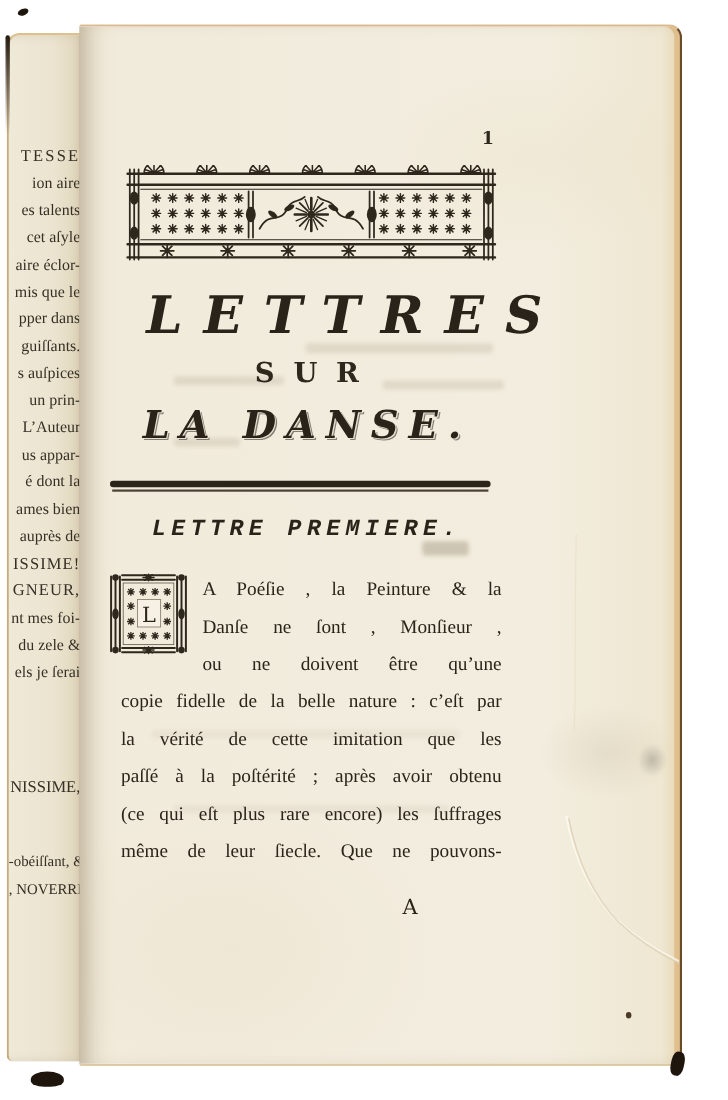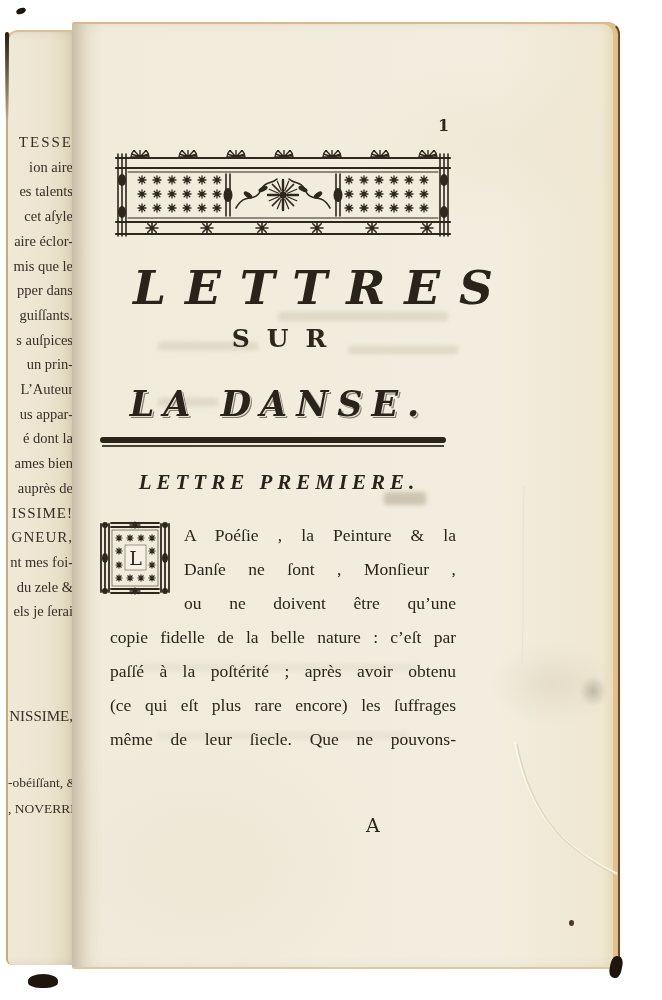--- a/index.html
+++ b/index.html
@@ -37,27 +37,27 @@
   .headpiece{position:absolute;left:14px;top:126px;}
 
   .title1{position:absolute;left:16px;top:236px;width:362px;text-align:center;
     font-family:"DejaVu Serif",serif;font-style:italic;font-size:47px;font-weight:bold;
     letter-spacing:19px;text-indent:19px;color:#2a231a;white-space:nowrap;}
   .title2{position:absolute;left:0;top:300px;width:362px;text-align:center;
     font-family:"DejaVu Serif",serif;font-size:25px;letter-spacing:17px;text-indent:17px;color:#2e271c;font-weight:bold;}
   .title3{position:absolute;left:0;top:342px;width:362px;text-align:center;
     font-family:"DejaVu Serif",serif;font-style:italic;font-weight:bold;font-size:35px;
     letter-spacing:9px;color:#2a231a;text-shadow:1px 1px 0 rgba(240,234,218,.9),2px 2px 0 rgba(42,35,26,.55);
-    white-space:nowrap;margin-top:17px;}
+    white-space:nowrap;}
 
   .rule-thick{position:absolute;left:2px;top:413px;width:346px;height:6px;background:#2b2419;border-radius:3px;}
   .rule-thin{position:absolute;left:4px;top:421px;width:342px;height:1.5px;background:#4a4234;}
 
   .heading{position:absolute;left:10px;top:446px;width:342px;text-align:center;
-    font-family:Liberation Serif, serif;font-style:italic;font-weight:bold;font-size:21px;
+    font-family:Liberation Mono, monospace;font-style:italic;font-weight:bold;font-size:21px;
     letter-spacing:5px;color:#2a231a;white-space:nowrap;}
 
   .para{position:absolute;left:0;top:494px;width:358px;font-size:17.5px;line-height:34px;
     color:#2b2419;word-spacing:3px;}
   .dropcap{float:left;margin:2px 10px 4px 0;}
   .bl{text-align:justify;text-align-last:justify;margin-left:12px;}
 
   .sig{position:absolute;left:268px;top:790px;font-size:19px;color:#2b2419;
     font-family:"DejaVu Serif",serif;}
 
@@ -301,20 +301,21 @@
                 <path fill="none" stroke-width="1.2" d="M0,-3.5 L0,3.5 M-3.5,0 L3.5,0 M-2.5,-2.5 L2.5,2.5 M2.5,-2.5 L-2.5,2.5"></path>
               </g>
           </g>
           <rect x="27" y="25" width="21" height="25" fill="#f6f1e4" stroke="#8a8070" stroke-width="0.8"></rect>
           <text x="37.5" y="45" text-anchor="middle" font-family="DejaVu Serif, serif" font-size="19" fill="#2b2419">L</text>
         </svg>
         <div class="bl">A Poéſie , la Peinture &amp; la</div>
         <div class="bl">Danſe ne ſont , Monſieur ,</div>
         <div class="bl">ou ne doivent être qu’une</div>
         <div class="bl">copie fidelle de la belle nature : c’eſt par</div>
+        <div class="bl">la vérité de cette imitation que les</div>
         <div class="bl">paſſé à la poſtérité ; après avoir obtenu</div>
         <div class="bl">(ce qui eſt plus rare encore) les ſuffrages</div>
         <div class="bl">même de leur ſiecle.  Que ne pouvons-</div>
       </div>
 
       <div class="sig">A</div>
     </div>
 
     <div class="stain"></div>
     <div class="speck1"></div>

